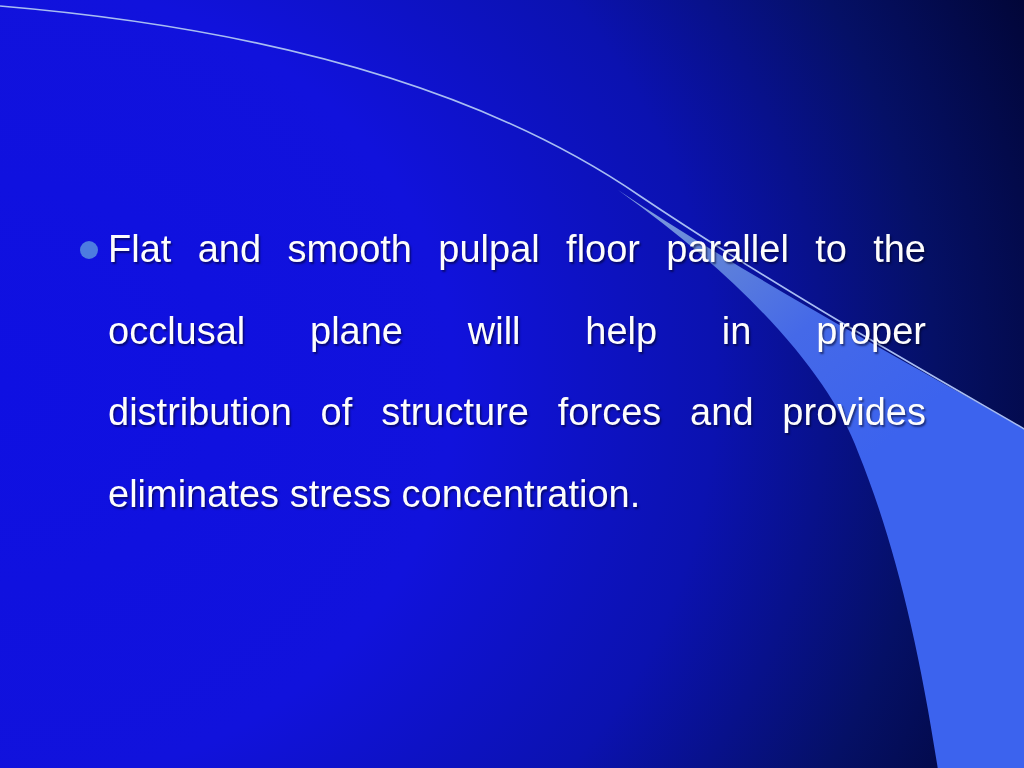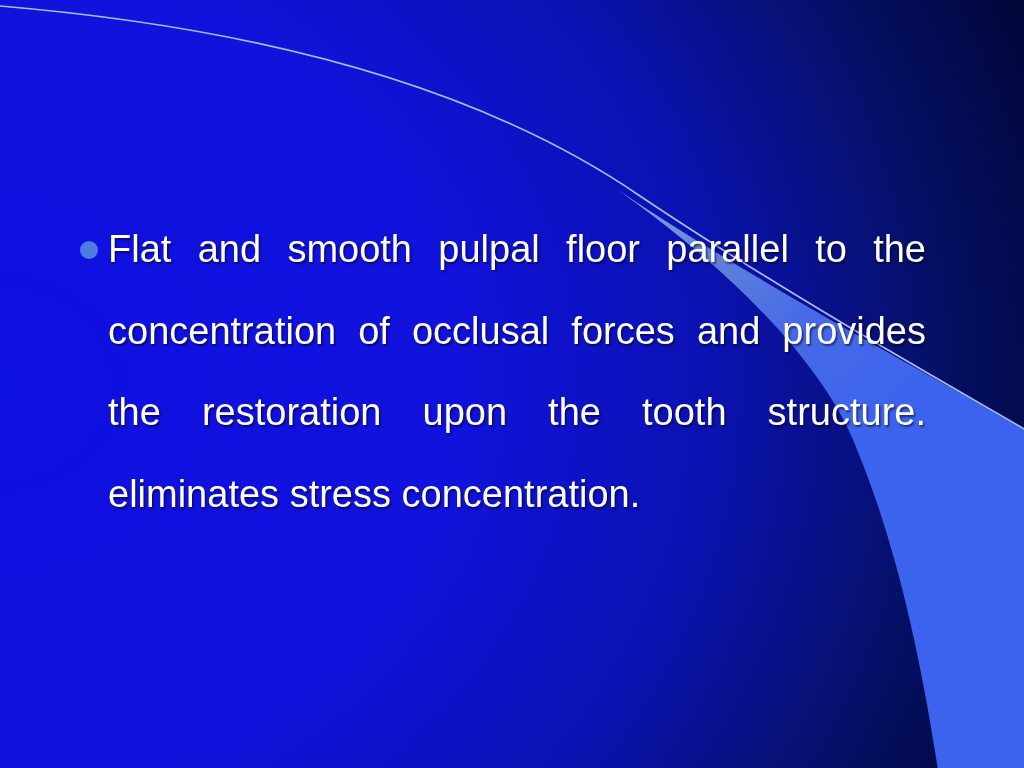--- a/index.html
+++ b/index.html
@@ -95,18 +95,18 @@
              Z"></path>
 
     <path class="curve" d="M 0,6
              C 260,28 480,86 640,196
              C 780,290 940,380 1026,430"></path>
   </svg>
 
   <div class="content">
     <span class="bullet-dot"></span>
     <div class="line just">Flat and smooth pulpal floor parallel to the</div>
-    <div class="line just">concentration of occlusal forces and provides</div>
-    <div class="line just">the restoration upon the tooth structure.</div>
+    <div class="line just">occlusal plane will help in proper</div>
+    <div class="line just">distribution of structure forces and provides</div>
     <div class="line last-line">eliminates stress concentration.</div>
   </div>
 
 </div>
 
 </body></html>

